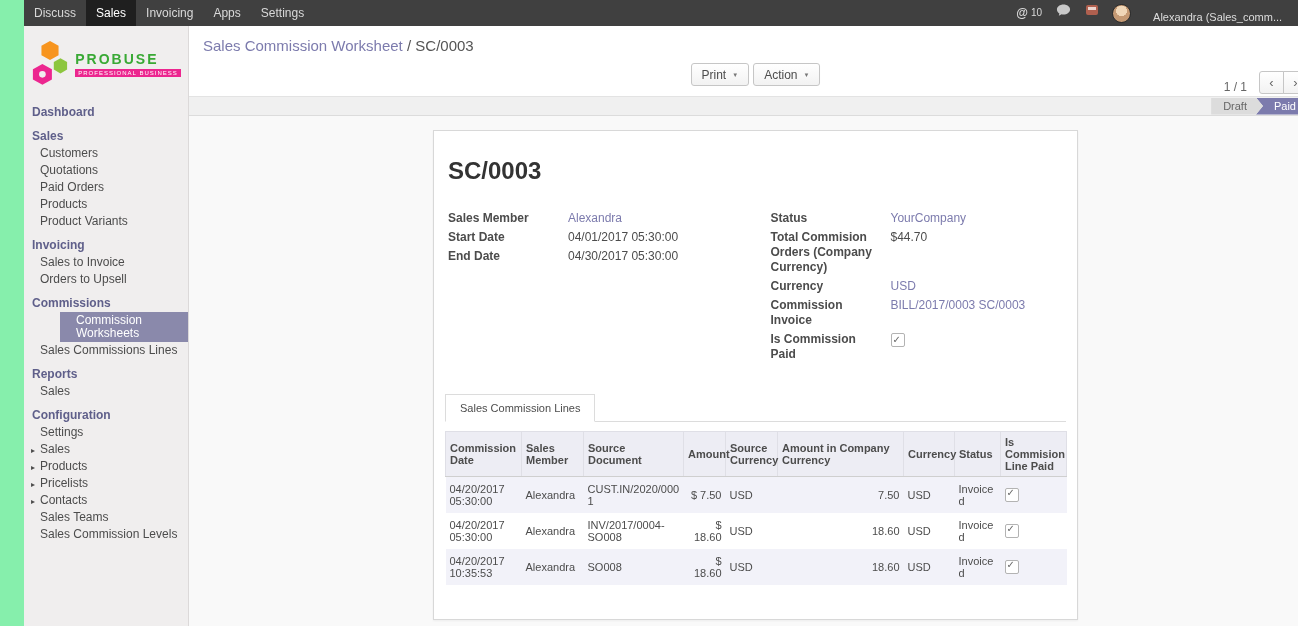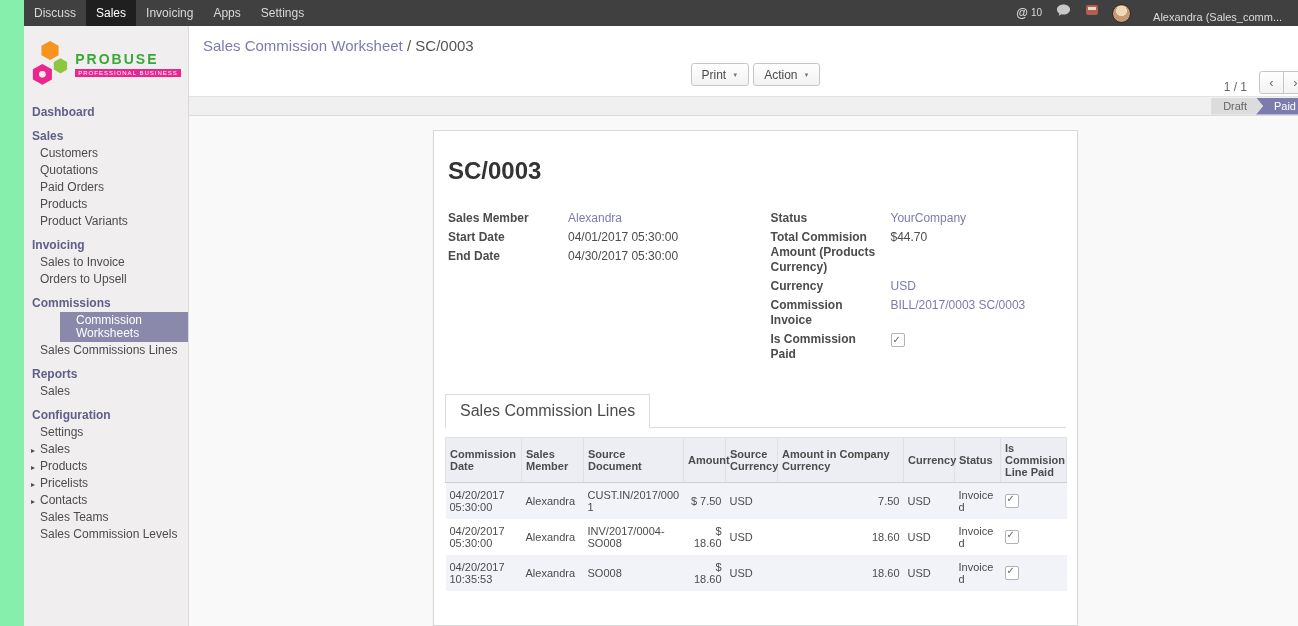--- a/index.html
+++ b/index.html
@@ -66,21 +66,21 @@
   .o-field{display:flex;align-items:flex-start;margin-bottom:4px;}
   .o-field label{flex:0 0 112px;width:112px;font-weight:bold;color:#4c4c4c;font-size:12px;line-height:15px;padding-right:8px;}
   .o-field .value{font-size:12px;line-height:15px;color:#4c4c4c;min-width:0;}
   .link{color:#7c7bad;cursor:pointer;text-decoration:none;}
   .cb{display:inline-block;width:12px;height:12px;border:1px solid #b3b3b3;border-radius:2px;background:#fff;position:relative;vertical-align:middle;cursor:pointer;}
   .cb.checked::after{content:"\2713";position:absolute;left:1px;top:-2px;font-size:10px;color:#666;}
 
   
   .notebook{margin-top:28px;}
   .tabs{display:flex;border-bottom:1px solid #dcdcdc;padding-left:0;}
-  .tab{padding:7px 14px;font-size:16px;color:#4c4c4c;background:#fff;border:1px solid #dcdcdc;border-bottom:1px solid #fff;margin-bottom:-1px;cursor:pointer;text-align:right;}
+  .tab{padding:7px 14px;font-size:11px;color:#4c4c4c;background:#fff;border:1px solid #dcdcdc;border-bottom:1px solid #fff;margin-bottom:-1px;cursor:pointer;text-align:right;}
   .lines-wrap{margin-top:9px;}
   table.lines{width:100%;border-collapse:collapse;font-size:11px;table-layout:fixed;}
   table.lines th{background:#ededf4;border:1px solid #dfdfe6;border-bottom:1px solid #cfcfcf;font-weight:bold;text-align:left;vertical-align:middle;padding:4px 4px;color:#4c4c4c;cursor:pointer;}
   table.lines td{padding:6px 4px;vertical-align:middle;color:#4c4c4c;word-wrap:break-word;}
   table.lines tbody tr{cursor:pointer;}
   table.lines tbody tr:nth-child(odd){background:#f2f2f9;}
   table.lines tbody tr:nth-child(even){background:#fff;}
   table.lines .num{text-align:right;}
 
   
@@ -229,21 +229,21 @@
                 <span class="value">04/30/2017 05:30:00</span>
               </div>
             </div>
 
             <div class="fgroup">
               <div class="o-field">
                 <label>Status</label>
                 <span class="value"><a class="link">YourCompany</a></span>
               </div>
               <div class="o-field">
-                <label>Total Commision Amount (Products Currency)</label>
+                <label>Total Commision Orders (Company Currency)</label>
                 <span class="value">$44.70</span>
               </div>
               <div class="o-field">
                 <label>Currency</label>
                 <span class="value"><a class="link">USD</a></span>
               </div>
               <div class="o-field">
                 <label>Commission Invoice</label>
                 <span class="value"><a class="link">BILL/2017/0003 SC/0003</a></span>
               </div>
@@ -281,21 +281,21 @@
                     <th>Amount in Company Currency</th>
                     <th>Currency</th>
                     <th>Status</th>
                     <th>Is Commision Line Paid</th>
                   </tr>
                 </thead>
                 <tbody>
                   <tr>
                     <td>04/20/2017 05:30:00</td>
                     <td>Alexandra</td>
-                    <td>CUST.IN/2017/0001</td>
+                    <td>CUST.IN/2020/0001</td>
                     <td class="num">$ 7.50</td>
                     <td>USD</td>
                     <td class="num">7.50</td>
                     <td>USD</td>
                     <td>Invoiced</td>
                     <td><span class="cb checked"></span></td>
                   </tr>
                   <tr>
                     <td>04/20/2017 05:30:00</td>
                     <td>Alexandra</td>

